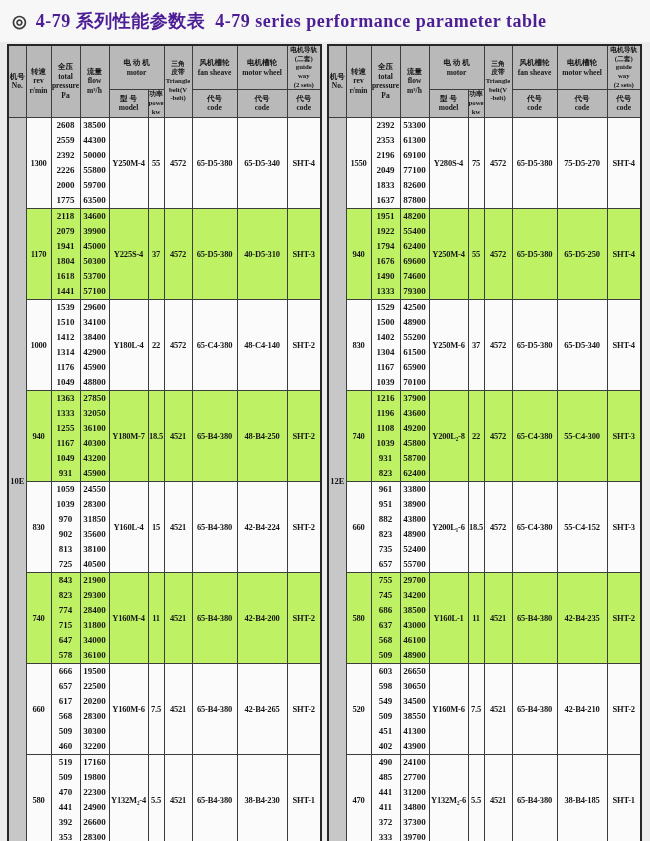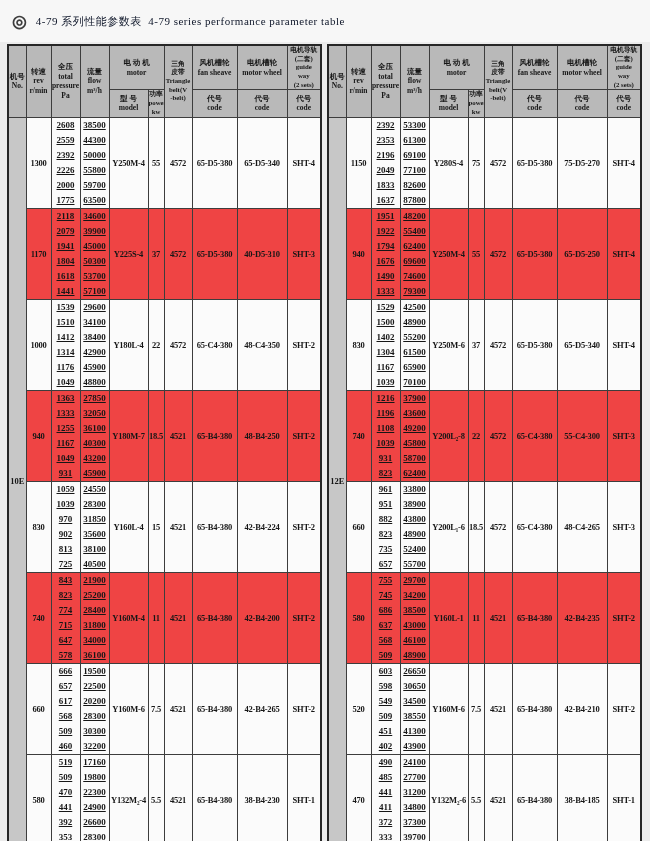--- a/index.html
+++ b/index.html
@@ -15,21 +15,21 @@
     height:42px;
     display:flex;align-items:center;
     padding-left:12px;gap:9px;
     box-sizing:border-box;
   }
   .bullet{
     font-size:17px;color:#3c3c3c;line-height:1;
     font-weight:bold;
   }
   h1{
-    margin:0;font-size:11px;font-weight:normal;color:#0f172a;
+    margin:0;font-size:18px;font-weight:bold;color:#4c1d95;
     letter-spacing:.5px;
   }
   .tables{
     display:flex;gap:5px;
     padding:2px 7px 0 7px;
   }
   table{
     border-collapse:collapse;
     table-layout:fixed;
     width:315px;
@@ -56,24 +56,23 @@
   thead tr.h2{height:27px;}
   tbody tr{height:90px;}
   td.machine{
     background:#c7c7c7;
     font-size:8.5px;
   }
   td.vals{
     font-size:9px;
     line-height:15px;
     white-space:pre-line;
-    text-decoration:underline;
   }
   td.merged{font-size:8.5px;letter-spacing:-0.2px;}
-  tr.shaded td{background:#ef4444;}
+  tr.shaded td{background:#bef264;}
 </style>
 </head>
 <body>
 
 <div class="title-band">
   <span class="bullet">◎</span>
   <h1><span>4-79 系列性能参数表</span>&nbsp;&nbsp;<span>4-79 series performance parameter table</span></h1>
 </div>
 
 <div class="tables">
@@ -190,21 +189,21 @@
           <td class="vals">29600
 34100
 38400
 42900
 45900
 48800</td>
           <td class="merged">Y180L-4</td>
           <td class="merged">22</td>
           <td class="merged">4572</td>
           <td class="merged">65-C4-380</td>
-          <td class="merged">48-C4-350</td>
+          <td class="merged">48-C4-140</td>
           <td class="merged">SHT-2</td>
         </tr>
         <tr class="shaded">
           <td class="merged">940</td>
           <td class="vals">1363
 1333
 1255
 1167
 1049
 931</td>
@@ -244,21 +243,21 @@
         </tr>
         <tr class="shaded">
           <td class="merged">740</td>
           <td class="vals">843
 823
 774
 715
 647
 578</td>
           <td class="vals">21900
-25200
+29300
 28400
 31800
 34000
 36100</td>
           <td class="merged">Y160M-4</td>
           <td class="merged">11</td>
           <td class="merged">4521</td>
           <td class="merged">65-B4-380</td>
           <td class="merged">42-B4-200</td>
           <td class="merged">SHT-2</td>
@@ -361,21 +360,21 @@
 code</th>
           <th>代号
 code</th>
           <th>代号
 code</th>
         </tr>
       </thead>
       <tbody>
         <tr>
           <td rowspan="8" class="machine">12E</td>
-          <td class="merged">1150</td>
+          <td class="merged">1550</td>
           <td class="vals">2392
 2353
 2196
 2049
 1833
 1637</td>
           <td class="vals">53300
 61300
 69100
 77100
@@ -462,21 +461,21 @@
           <td class="vals">33800
 38900
 43800
 48900
 52400
 55700</td>
           <td class="merged">Y200L₁-6</td>
           <td class="merged">18.5</td>
           <td class="merged">4572</td>
           <td class="merged">65-C4-380</td>
-          <td class="merged">48-C4-265</td>
+          <td class="merged">55-C4-152</td>
           <td class="merged">SHT-3</td>
         </tr>
         <tr class="shaded">
           <td class="merged">580</td>
           <td class="vals">755
 745
 686
 637
 568
 509</td>

